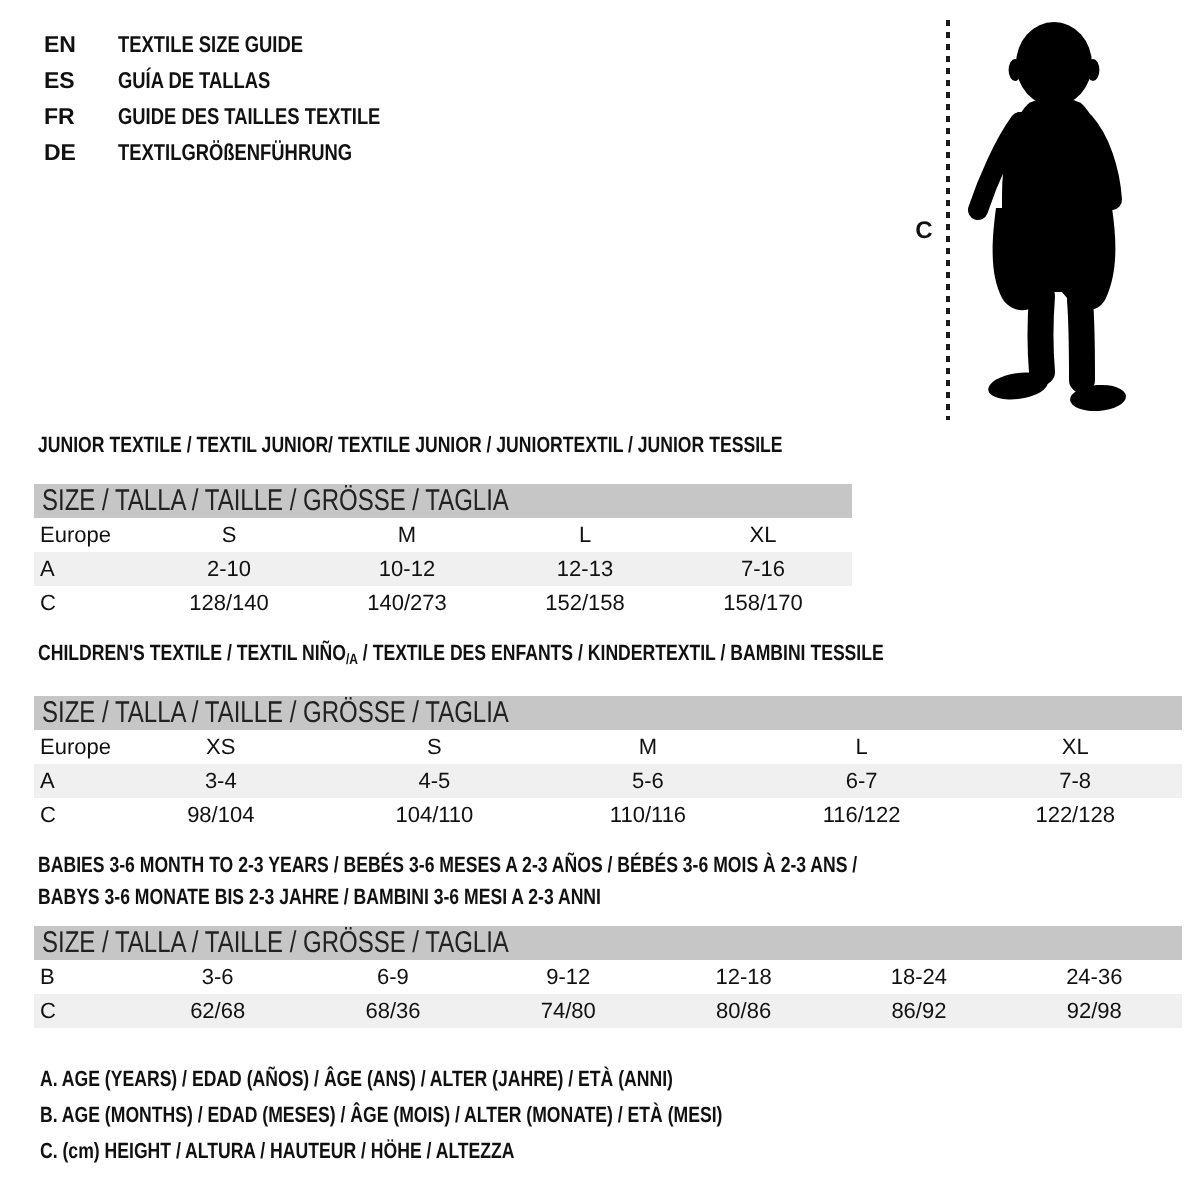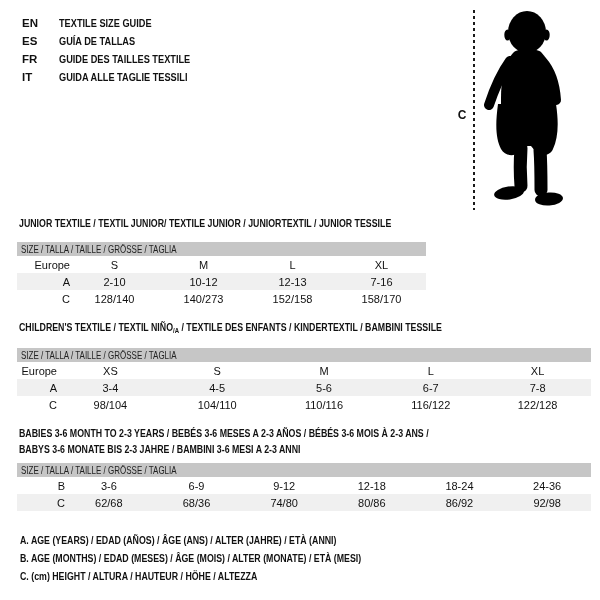--- a/index.html
+++ b/index.html
@@ -32,23 +32,23 @@
   #sec3-title { top:425px; }
   .subA { font-size:7.5px; vertical-align:-2px; }
 
   
   .size-table { position:absolute; left:17px; border-collapse:collapse; table-layout:fixed;
                 font-size:11px; color:#111; }
   #table1 { top:242px; width:409px; }
   #table2 { top:348px; width:574px; }
   #table3 { top:463px; width:574px; }
   .size-table td { height:17px; padding:0; text-align:center; white-space:nowrap; overflow:visible; }
-  .size-table td.lbl { text-align:right; padding-left:3px; }
+  .size-table td.lbl { text-align:left; padding-left:3px; }
   .size-table tr.bar td { background:#c6c6c6; height:14px; text-align:left; padding-left:4px;
-                          font-size:10px; color:#222;margin-top:40px; }
+                          font-size:15px; color:#222;margin-top:40px; }
   .size-table tr.shade td { background:#f0f0f0; }
 
   
   .notes { position:absolute; left:20px; top:531px; font-size:11px; font-weight:bold; line-height:18px; transform:scaleX(0.80); transform-origin:0 0; white-space:nowrap; }
 </style>
 </head>
 <body>
 
 <div class="page">
 
@@ -59,22 +59,22 @@
       </div>
     <div class="lang-row">
         <span class="lang-code">ES</span>
         <span class="cond">GUÍA DE TALLAS</span>
       </div>
     <div class="lang-row">
         <span class="lang-code">FR</span>
         <span class="cond">GUIDE DES TAILLES TEXTILE</span>
       </div>
     <div class="lang-row">
-        <span class="lang-code">IT</span>
-        <span class="cond">GUIDA ALLE TAGLIE TESSILI</span>
+        <span class="lang-code">DE</span>
+        <span class="cond">TEXTILGRÖßENFÜHRUNG</span>
       </div>
   </div>
 
   <div class="height-line"></div>
   <div class="height-label">C</div>
   <svg class="baby-svg" width="90" height="200" viewBox="0 0 90 200" aria-hidden="true">
     <g fill="#000000" stroke="none">
       <ellipse cx="46" cy="24" rx="19" ry="21"></ellipse>
       <ellipse cx="26.5" cy="27" rx="3.2" ry="5.5"></ellipse>
       <ellipse cx="65.5" cy="27" rx="3.2" ry="5.5"></ellipse>

